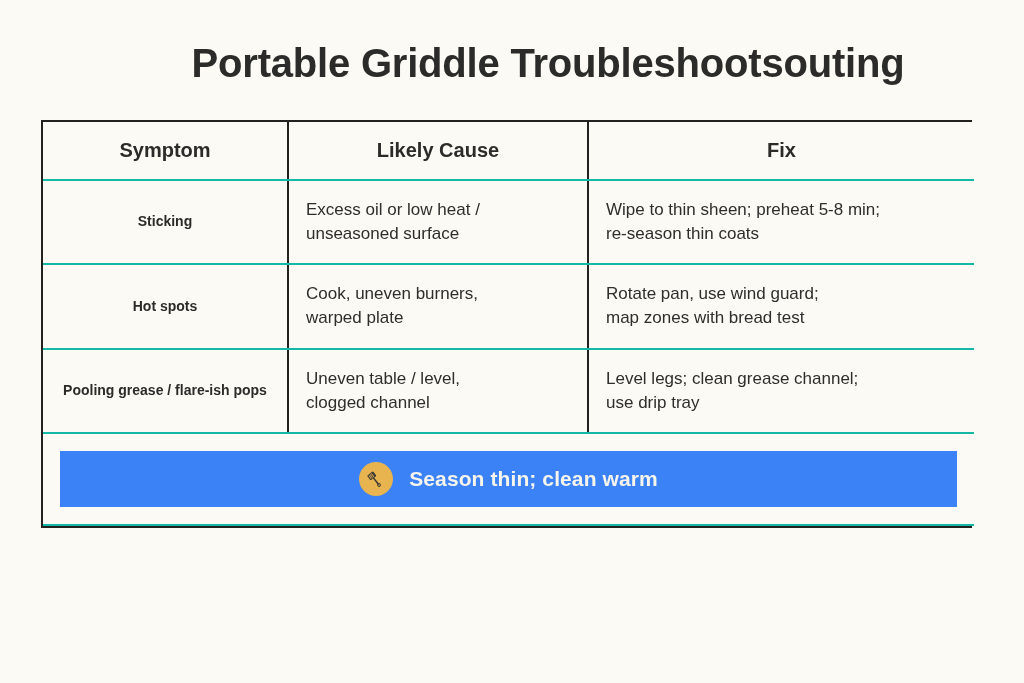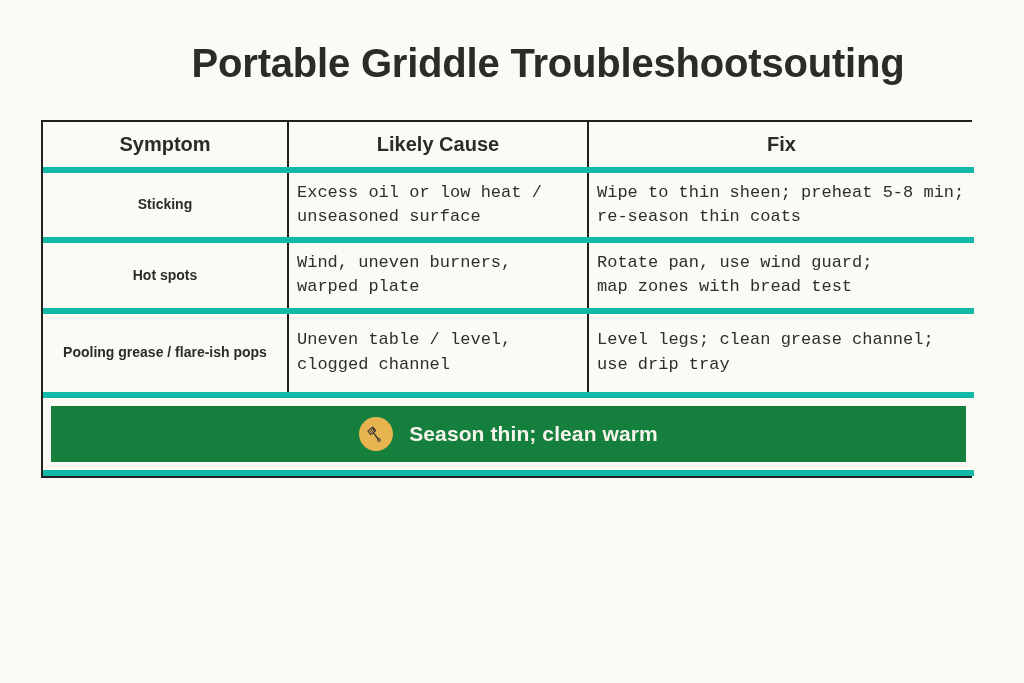--- a/index.html
+++ b/index.html
@@ -57,22 +57,22 @@
     background: #fbfaf4;
   }
 
   table.grid col.c1 { width: 245px; }
   table.grid col.c2 { width: 300px; }
   table.grid col.c3 { width: 386px; }
 
   table.grid th,
   table.grid td {
     border-right: 2px solid #23211f;
-    border-bottom: 6px solid #14b8a6;
-    padding: 8px;
+    border-bottom: 2px solid #14b8a6;
+    padding: 17px;
     vertical-align: middle;
     box-sizing: border-box;
   }
   table.grid th:last-child,
   table.grid td:last-child { border-right: none; }
 
   
   thead th {
     height: 48px;
     font-size: 20px;
@@ -96,32 +96,32 @@
 
   td.txt {
     text-align: left;
     font-size: 17px;
     font-weight: normal;
     color: #2f2e2c;
     line-height: 1.42;
     padding: 6px 6px 6px 21px;
   }
 
-  td.txt .ln { display: block; white-space: pre; font-family: Liberation Mono, monospace; }
+  td.txt .ln { display: block; white-space: pre; }
 
   
   .footer-row td {
     border-right: none;
     border-bottom: none;
     padding: 0;
   }
 
   .banner {
     height: 56px;
-    background: #15803d;
+    background: #3b82f6;
     display: flex;
     align-items: center;
     justify-content: center;
     gap: 16px;
   }
 
   .badge {
     width: 34px;
     height: 34px;
     border-radius: 50%;
@@ -176,21 +176,21 @@
             <span class="ln">Wipe to thin sheen; preheat 5-8 min;</span>
             <span class="ln">re-season thin coats</span>
           </td>
         </tr>
 
         <tr>
           <td class="sym">
             <span class="ln">Hot spots</span>
           </td>
           <td class="txt">
-            <span class="ln">Wind, uneven burners,</span>
+            <span class="ln">Cook, uneven burners,</span>
             <span class="ln">warped plate</span>
           </td>
           <td class="txt">
             <span class="ln">Rotate pan, use wind guard;</span>
             <span class="ln">map zones with bread test</span>
           </td>
         </tr>
 
 
 

